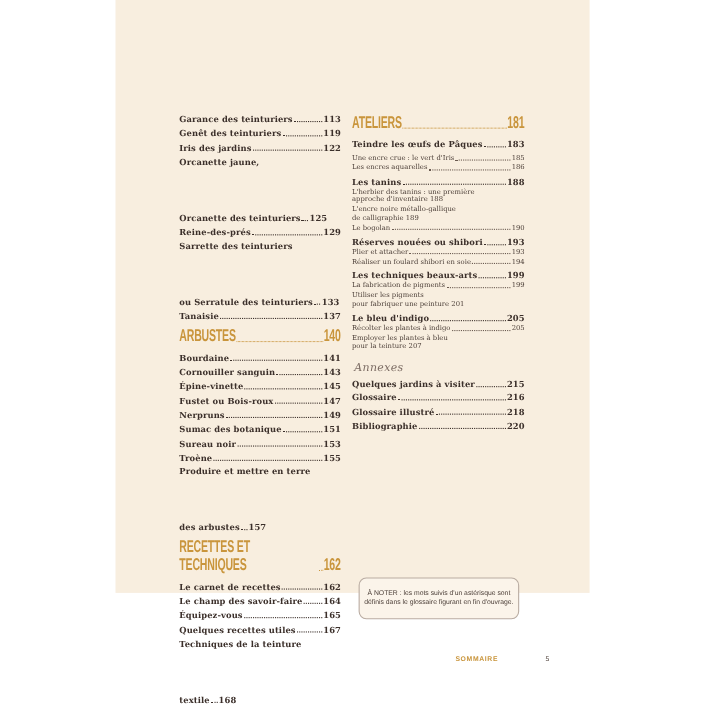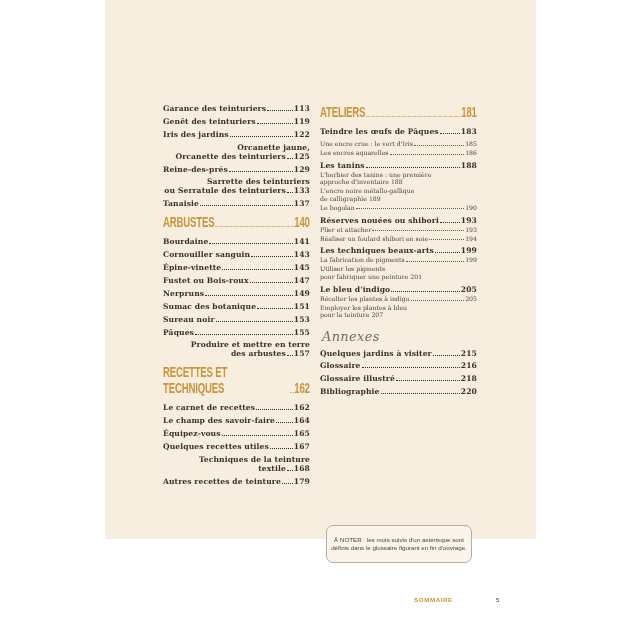--- a/index.html
+++ b/index.html
@@ -3,31 +3,31 @@
 <meta charset="utf-8">
 <style>
   html,body{margin:0;padding:0;}
   body{width:640px;height:640px;background:#ffffff;position:relative;overflow:hidden;font-family:"DejaVu Serif",serif;}
   .page{position:absolute;left:105px;top:0;width:431px;height:539px;background:#f8eedf;}
   .col{position:absolute;top:104px;}
   .col-left{left:58px;width:147px;}
   .col-right{left:215px;width:157px;}
   .entry{display:flex;align-items:flex-end;font-size:7.6px;font-weight:bold;color:#3b2f2a;line-height:9px;margin-bottom:3.9px;letter-spacing:0.1px;}
   .entry .lbl{white-space:nowrap;}
-  .entry.multi{flex-direction:column;align-items:flex-end;}
+  .entry.multi{flex-direction:column;align-items:flex-start;gap:42px;}
   .entry .row{display:flex;align-items:flex-end;}
   .dots{flex:1;border-bottom:1.1px dotted #3b2f2a;margin:0 1px 2px 1px;min-width:6px;}
   .pg{white-space:nowrap;}
   .sub{font-weight:normal;font-size:6.2px;color:#4a3d36;line-height:7.4px;margin-bottom:1.6px;display:flex;align-items:flex-end;}
   .sub.multi{flex-direction:column;align-items:stretch;}
   .sub .dots{border-bottom:1px dotted #6a5a50;margin-bottom:1.6px;}
   .sec{display:flex;align-items:flex-end;font-family:"Liberation Sans",sans-serif;font-weight:bold;color:#c9953c;font-size:15.5px;line-height:16px;transform:scaleX(0.62);transform-origin:left;width:161%;margin:6px 0 7px 0;letter-spacing:-0.3px;}
   .sec .dots{border-bottom:1.6px dotted #c9953c;margin-bottom:3px;}
   .script{font-family:"DejaVu Serif",serif;font-style:italic;color:#5a4b45;font-size:15px;margin:14px 0 2px 2px;letter-spacing:0.3px;}
-  .script.small{font-size:13px;color:#7a6a62;margin:10px 0 5px 2px;}
+  .script.small{font-size:10px;color:#7a6a62;margin:10px 0 5px 2px;}
   .note{position:absolute;left:221px;top:525px;width:144px;height:36px;border:1.2px solid #b9aca2;border-radius:7px;background:#fbf4ea;display:flex;align-items:center;justify-content:center;text-align:center;font-family:"Liberation Sans",sans-serif;font-size:6.2px;line-height:8.4px;color:#4a3d36;}
   .footer{position:absolute;top:596px;left:309px;font-family:"Liberation Sans",sans-serif;font-size:6.2px;font-weight:bold;color:#c9953c;letter-spacing:0.6px;}
   .pagenum{position:absolute;top:596px;left:391px;font-family:"Liberation Sans",sans-serif;font-size:6.2px;color:#4a3d36;}
 </style>
 </head>
 <body>
 
 <div class="page">
   <div class="col col-left" id="left">
       <div class="entry">
@@ -105,21 +105,21 @@
         <span class="lbl">Sumac des botanique</span>
         <span class="dots"></span>
         <span class="pg">151</span>
       </div>
       <div class="entry">
         <span class="lbl">Sureau noir</span>
         <span class="dots"></span>
         <span class="pg">153</span>
       </div>
       <div class="entry">
-        <span class="lbl">Pâques</span>
+        <span class="lbl">Troène</span>
         <span class="dots"></span>
         <span class="pg">155</span>
       </div>
       <div class="entry multi">
         <div>Produire et mettre en terre</div>
         <div class="row">
           <span class="lbl">des arbustes</span>
           <span class="dots"></span>
           <span class="pg">157</span>
         </div>

